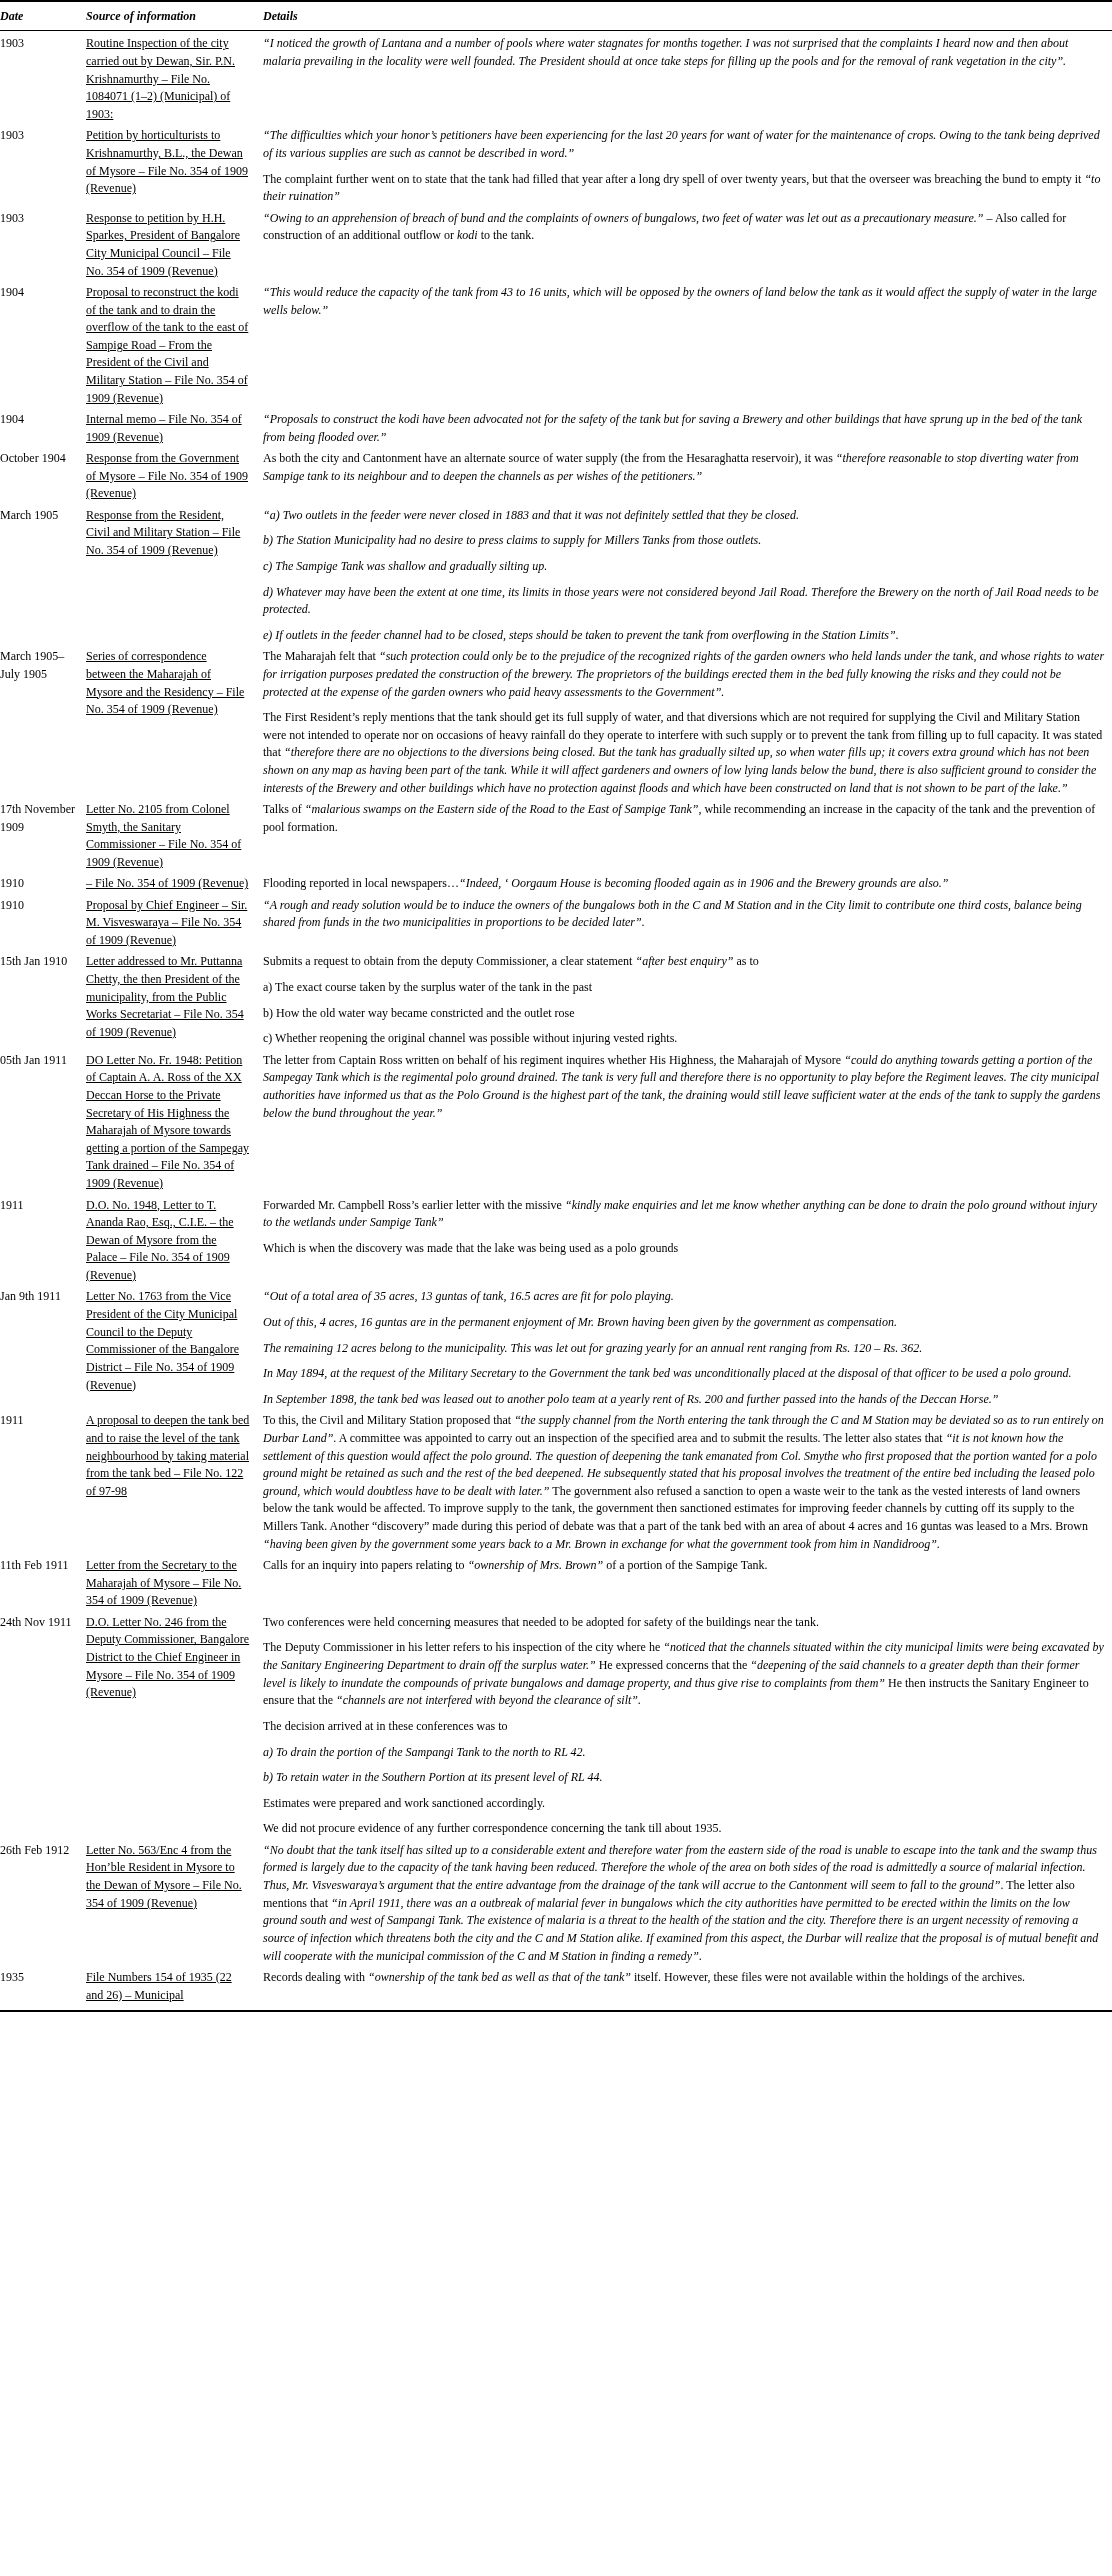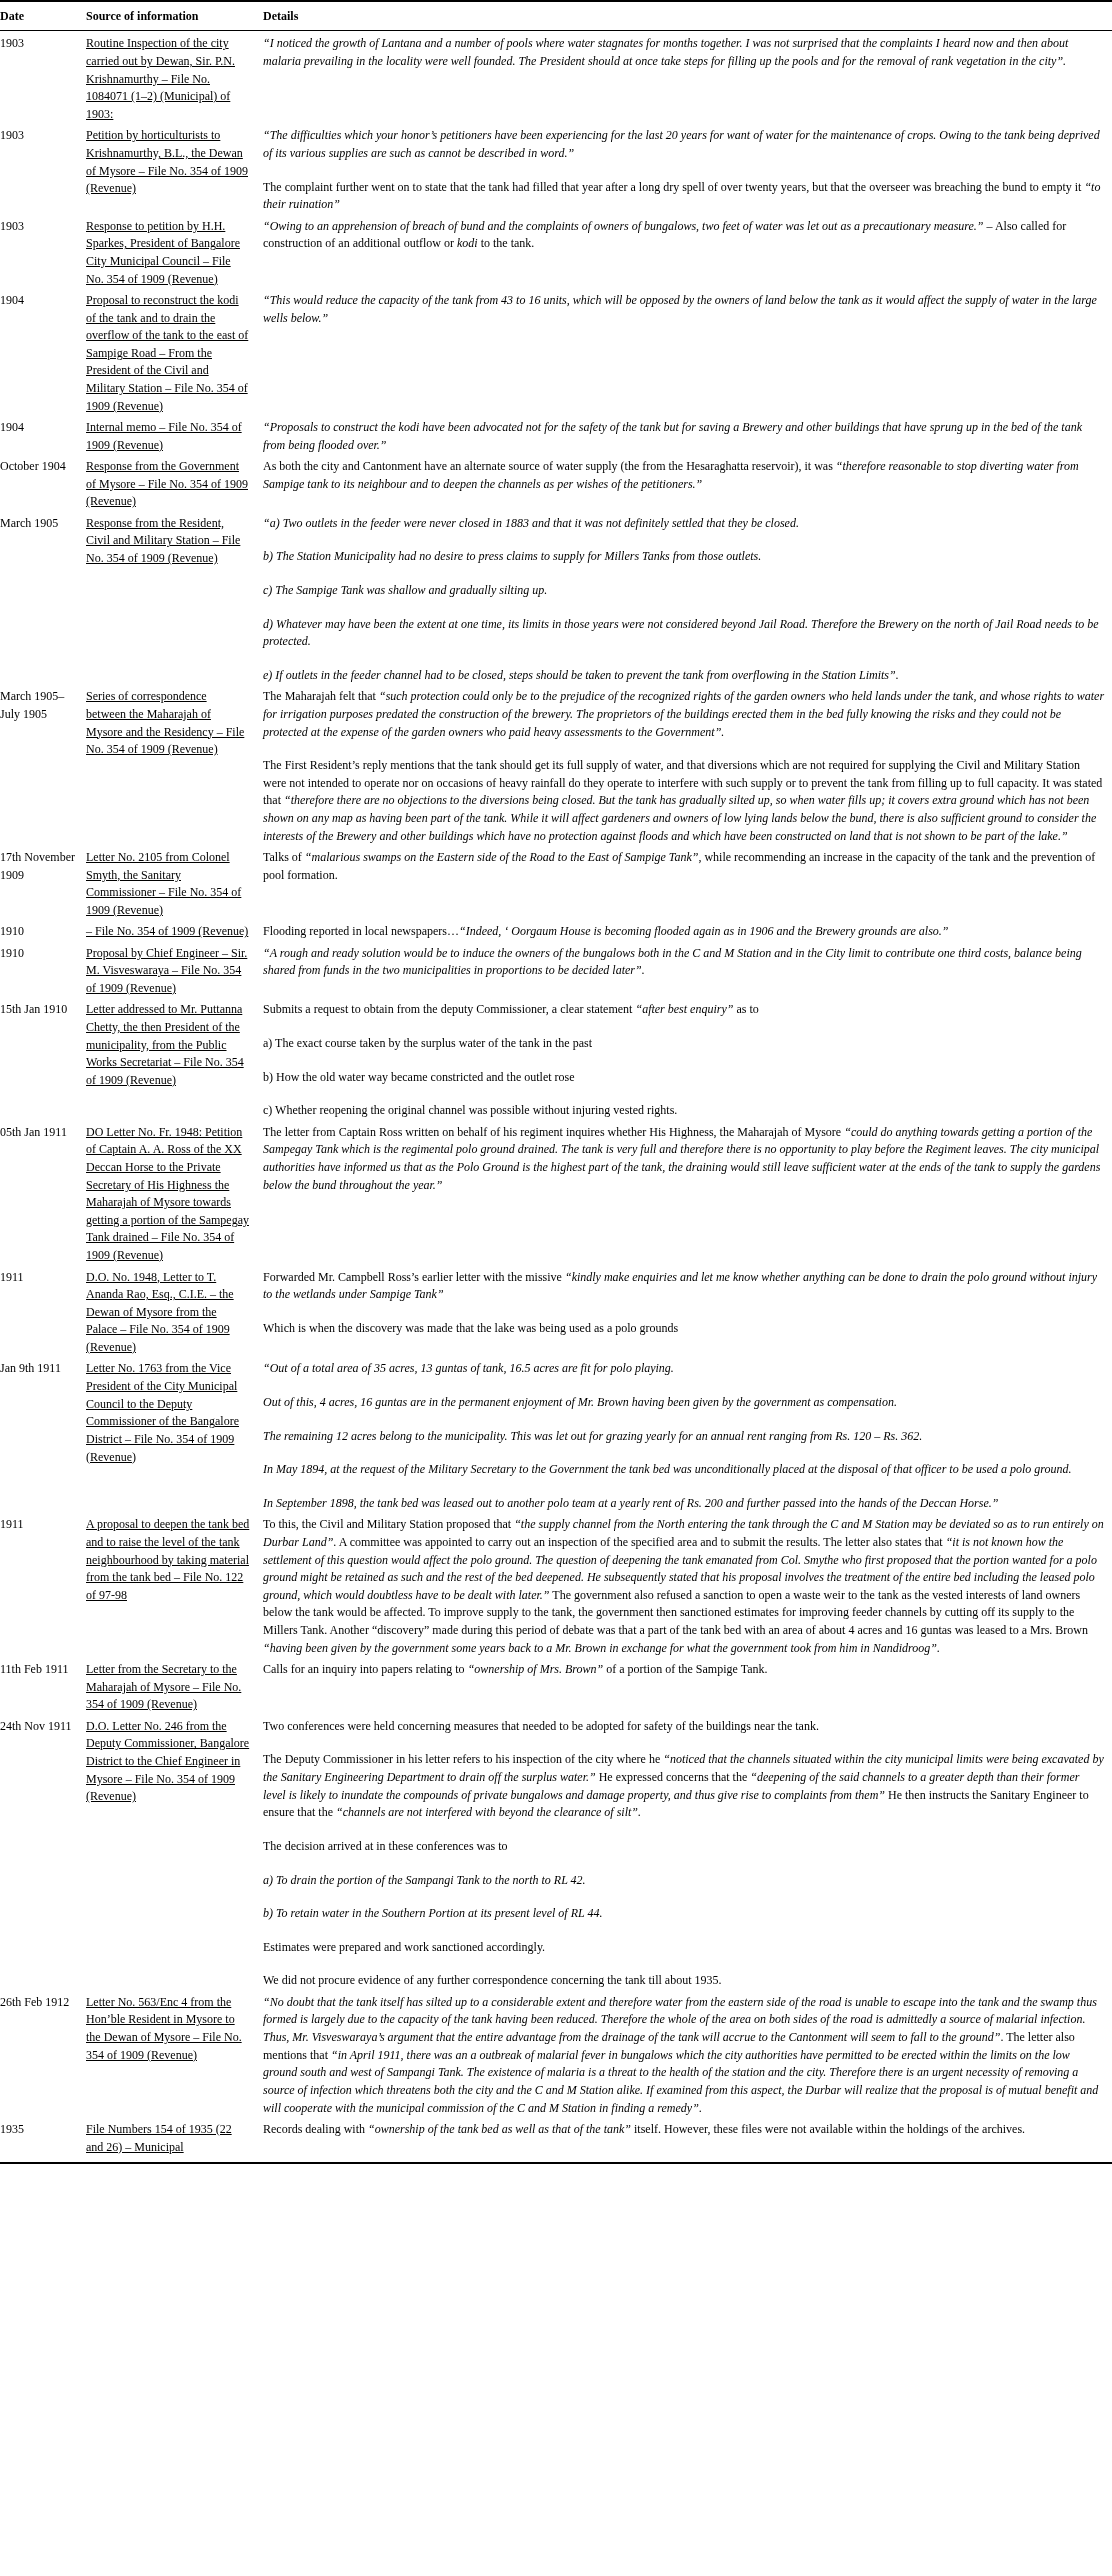--- a/index.html
+++ b/index.html
@@ -27,20 +27,21 @@
   table.archive-table col.c-source { width: 177px; }
   table.archive-table col.c-details{ width: 850px; }
 
   thead th {
     text-align: left;
     vertical-align: bottom;
     font-weight: bold;
     font-size: 12px;
     line-height: 1.25;
     padding: 6.8px 5.8px 5.8px 0;
+    font-style: italic;
   }
   thead tr.head-row th {
     border-top: 2.1px solid #000;
     border-bottom: 1.1px solid #000;
   }
   tbody td {
     vertical-align: top;
     font-size: 12px;
     line-height: 1.47;
     padding: 1.9px 9.7px 1.9px 0;
@@ -54,21 +55,21 @@
 
   tfoot td.bottom-rule {
     border-top: 2.1px solid #000;
     height: 0;
     padding: 0;
     font-size: 0;
     line-height: 0;
   }
 
   .para { margin: 0 0 0 0; }
-  .para + .para { margin-top: 16px; }
+  .para + .para { margin-top: 8px; }
   .q { font-style: italic; }
   .listline { text-indent: 0; padding-left: 0; }
 </style>
 </head>
 <body>
 
 <div class="page">
   <table class="archive-table">
     <colgroup>
       <col class="c-date">

